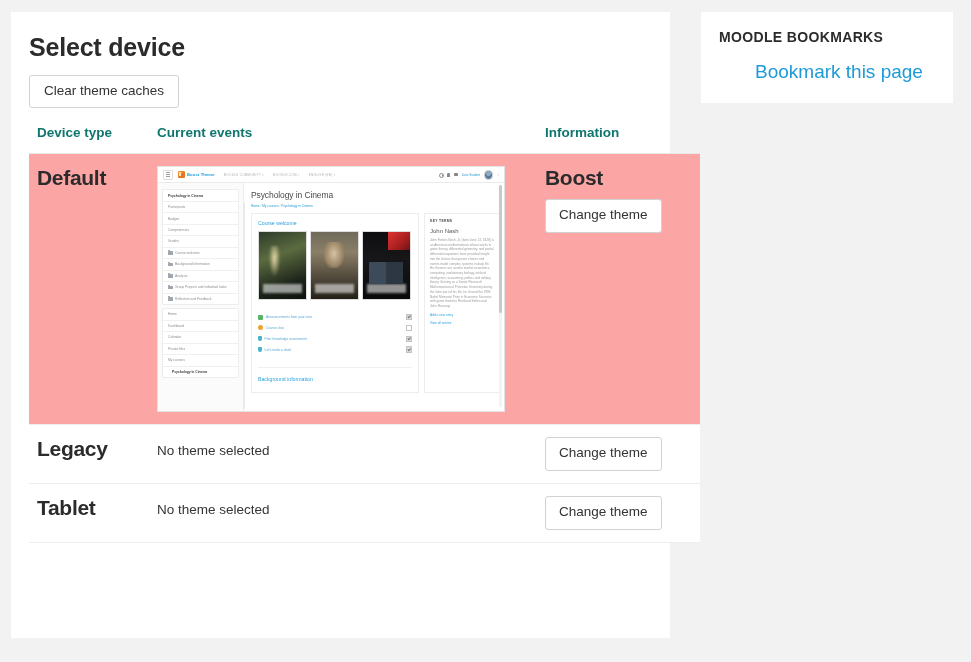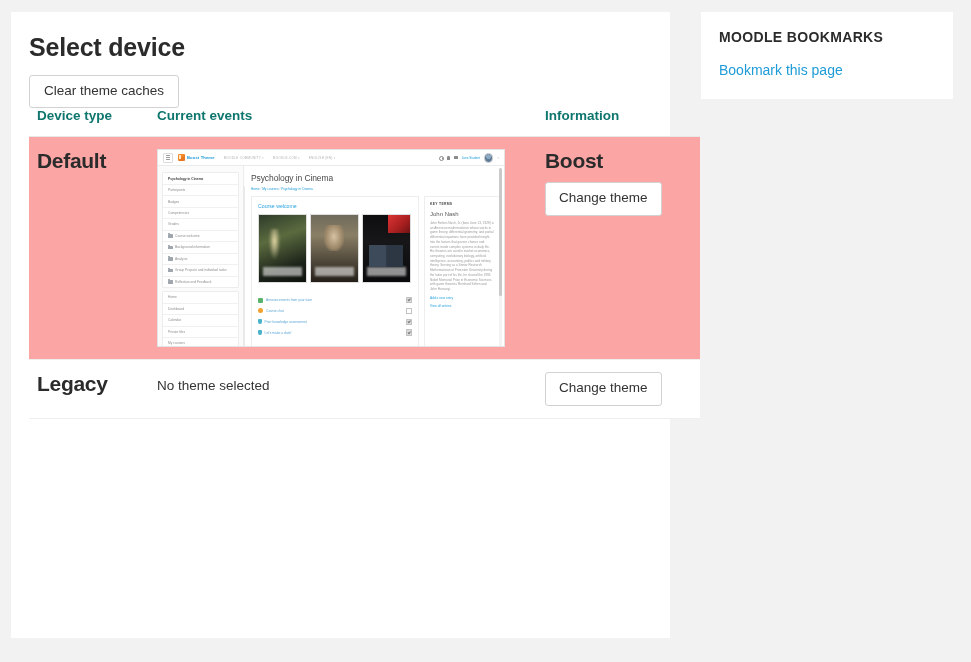--- a/index.html
+++ b/index.html
@@ -54,21 +54,21 @@
     font-size: 13.5px;
     color: #333;
     background: #fff;
     border: 1px solid #d2d2d2;
     border-radius: 3px;
     padding: 8px 14px 9px 14px;
     line-height: 1.1;
     cursor: pointer;
     box-sizing: border-box;
   }
-  .btn-clear { }
+  .btn-clear { margin-bottom: 17px; }
   .btn-change { padding: 8px 13px 9px 13px; font-size: 13.5px; }
 
   
   table.themes {
     border-collapse: collapse;
     width: 623px;
     table-layout: fixed;
   }
   table.themes th {
     text-align: left;
@@ -124,31 +124,32 @@
     width: 252px;
   }
   .side-title {
     font-size: 14px;
     font-weight: bold;
     color: #2b2b2b;
     letter-spacing: 0.35px;
     margin: 0 0 16px 0;
   }
   .side-link {
-    font-size: 14px;
+    font-size: 19px;
     color: #1e9bd7;
     text-decoration: none;
     cursor: pointer;
+    margin-left: 36px;
   }
 
   
   .shot {
     position: relative;
     width: 348px;
-    height: 198px;
+    height: 246px;
     background: #ffffff;
     border: 1px solid #e3e3e3;
     overflow: hidden;
     box-sizing: border-box;
     font-size: 3px;
     color: #9aa0a6;
   }
   .shot .navbar {
     height: 16px;
     background: #fff;
@@ -529,20 +530,29 @@
             <td class="device">Legacy</td>
             <td class="theme">
               <div class="theme-name-none">No theme selected</div>
             </td>
             <td class="info">
               <button class="btn btn-change">Change theme</button>
             </td>
           </tr>
 
 
+          <tr class="row-plain compact-row">
+            <td class="device">Tablet</td>
+            <td class="theme">
+              <div class="theme-name-none">No theme selected</div>
+            </td>
+            <td class="info">
+              <button class="btn btn-change">Change theme</button>
+            </td>
+          </tr>
 
         </tbody>
       </table>
     </div>
   </div>
 
   <div class="side-col">
     <div class="side-block">
       <div class="side-title">MOODLE BOOKMARKS</div>
       <a class="side-link">Bookmark this page</a>

